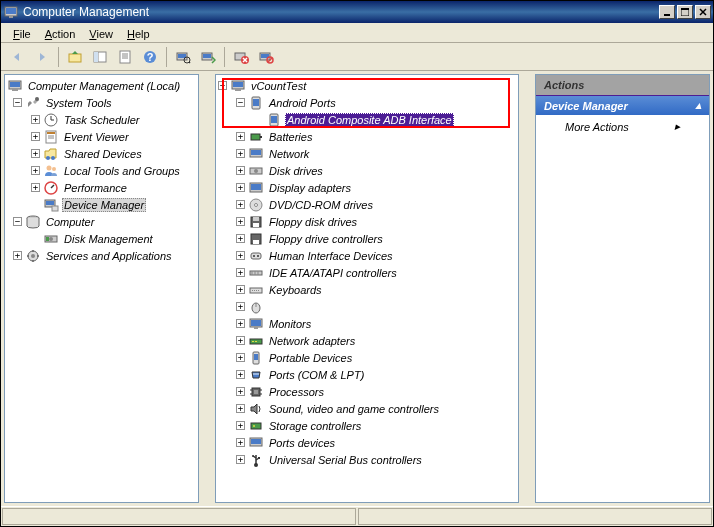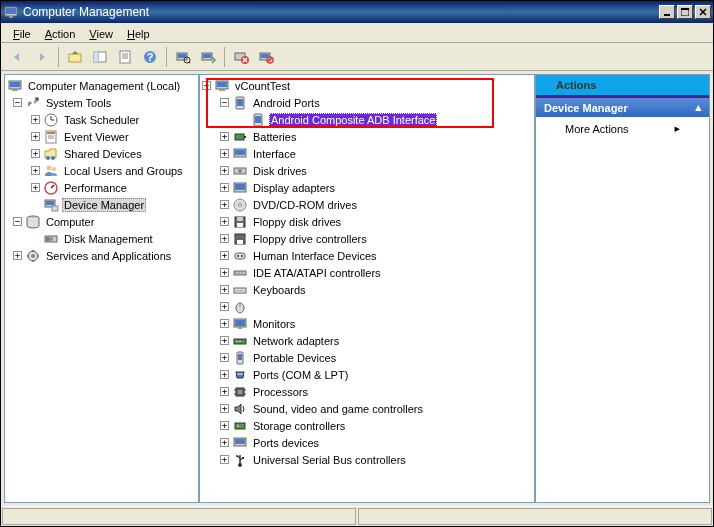--- a/index.html
+++ b/index.html
@@ -10,35 +10,35 @@
 .titlebar-title { flex: 1; font-weight: normal; font-size: 12px; }
 .titlebar-btns { display: flex; gap: 2px; }
 .titlebar-btn { width: 16px; height: 14px; background: #d4d0c8; border: 1px solid #fff; border-right-color: #404040; border-bottom-color: #404040; display: flex; align-items: center; justify-content: center; font-size: 10px; font-weight: bold; color: #000; cursor: pointer; }
 .menubar { height: 20px; background: #ece9d8; border-bottom: 1px solid #aca899; display: flex; align-items: flex-end; padding: 0 6px; gap: 2px; }
 .menu-item { padding: 2px 6px; cursor: pointer; }
 .menu-item u { text-decoration: underline; }
 .toolbar { height: 28px; background: #ece9d8; border-bottom: 1px solid #aca899; display: flex; align-items: center; padding: 0 4px; gap: 1px; }
 .tool-btn { width: 24px; height: 24px; display: flex; align-items: center; justify-content: center; cursor: pointer; border: 1px solid transparent; }
 .tool-btn.disabled { opacity: 0.4; cursor: default; }
 .tool-sep { width: 1px; height: 20px; background: #aca899; margin: 0 3px; }
-.content { flex: 1; display: flex; padding: 3px; gap: 0; min-height: 0; }
+.content { flex: 1; display: flex; padding: 3px; gap: 16px; min-height: 0; font-style: italic; }
 .panel { background: #fff; border: 1px solid #7f9db9; overflow: auto; }
 .left-panel { width: 195px; padding: 2px; }
 .mid-panel { flex: 1; padding: 2px; position: relative; }
 .right-panel { width: 175px; display: flex; flex-direction: column; padding: 0; }
 .tree-item { display: flex; align-items: center; height: 17px; white-space: nowrap; }
 .tree-toggle { width: 9px; height: 9px; border: 1px solid #919191; display: flex; align-items: center; justify-content: center; margin-right: 3px; font-size: 9px; line-height: 1; font-family: monospace; cursor: pointer; background: #fff; flex-shrink: 0; }
 .tree-spacer { width: 12px; flex-shrink: 0; }
 .tree-indent { width: 18px; flex-shrink: 0; display: inline-block; }
 .tree-icon { width: 16px; height: 16px; margin-right: 3px; flex-shrink: 0; display: inline-flex; align-items: center; justify-content: center; }
 .tree-label { padding: 1px 2px; cursor: pointer; }
 .tree-label.selected-left { background: #d8d8d8; border: 1px dotted #888; padding: 0 1px; }
-.tree-label.selected-mid { background: #6d28d9; color: #fff; border: 1px dotted #fff; padding: 0 1px; }
+.tree-label.selected-mid { background: #4c1d95; color: #fff; border: 1px dotted #fff; padding: 0 1px; }
 .highlight-box { position: absolute; border: 2px solid #ff0000; pointer-events: none; }
-.actions-header { background: #0ea5e9; border-bottom: 3px solid #4c1d95; padding: 4px 20px; font-weight: bold; color: #333; }
+.actions-header { background: #a3a3a3; border-bottom: 1px solid #4c1d95; padding: 4px 8px; font-weight: bold; color: #333; }
 .actions-sub { background: linear-gradient(to bottom, #5a8dd6, #316ac5); color: #fff; padding: 3px 8px; display: flex; align-items: center; justify-content: space-between; font-weight: bold; }
 .actions-item { padding: 5px 29px; cursor: pointer; display: flex; justify-content: space-between; align-items: center; }
 .statusbar { height: 20px; background: #ece9d8; border-top: 1px solid #fff; display: flex; padding: 1px; gap: 2px; }
 .status-cell { border: 1px solid #aca899; flex: 1; }
 svg { display: block; }
 </style>
 </head>
 <body>
 
 <div class="titlebar">
@@ -218,21 +218,21 @@
       <span class="tree-indent" style="width:24px"></span>
       <span class="tree-toggle">+</span>
       <span class="tree-icon">
           <svg width="16" height="16">
             <circle cx="6" cy="5" r="2.5" fill="#f4c090"></circle>
             <path d="M2 13 Q2 9 6 9 Q10 9 10 13 Z" fill="#5a8dd6"></path>
             <circle cx="11" cy="6" r="2" fill="#f4c090"></circle>
             <path d="M8 13 Q8 10 11 10 Q14 10 14 13 Z" fill="#7aa0d6"></path>
           </svg>
         </span>
-      <span class="tree-label">Local Users and Groups</span>
+      <span class="tree-label">Local Tools and Groups</span>
     </div>
     <div class="tree-item">
       <span class="tree-indent" style="width:24px"></span>
       <span class="tree-toggle">+</span>
       <span class="tree-icon">
           <svg width="16" height="16">
             <circle cx="8" cy="8" r="6" fill="#fff" stroke="#d44" stroke-width="1.5"></circle>
             <line x1="8" y1="8" x2="11" y2="5" stroke="#333" stroke-width="1.5"></line>
           </svg>
         </span>
@@ -337,21 +337,21 @@
     </div>
     <div class="tree-item">
       <span class="tree-indent"></span>
       <span class="tree-toggle">+</span>
       <span class="tree-icon">
           <svg width="16" height="16">
             <rect x="2" y="3" width="12" height="8" fill="#ccc" stroke="#666"></rect>
             <rect x="3" y="4" width="10" height="5" fill="#4a7bc7"></rect>
           </svg>
         </span>
-      <span class="tree-label">Interface</span>
+      <span class="tree-label">Network</span>
     </div>
     <div class="tree-item">
       <span class="tree-indent"></span>
       <span class="tree-toggle">+</span>
       <span class="tree-icon">
           <svg width="16" height="16">
             <rect x="2" y="5" width="12" height="6" fill="#ccc" stroke="#666"></rect>
             <circle cx="8" cy="8" r="2" fill="#888"></circle>
           </svg>
         </span>

